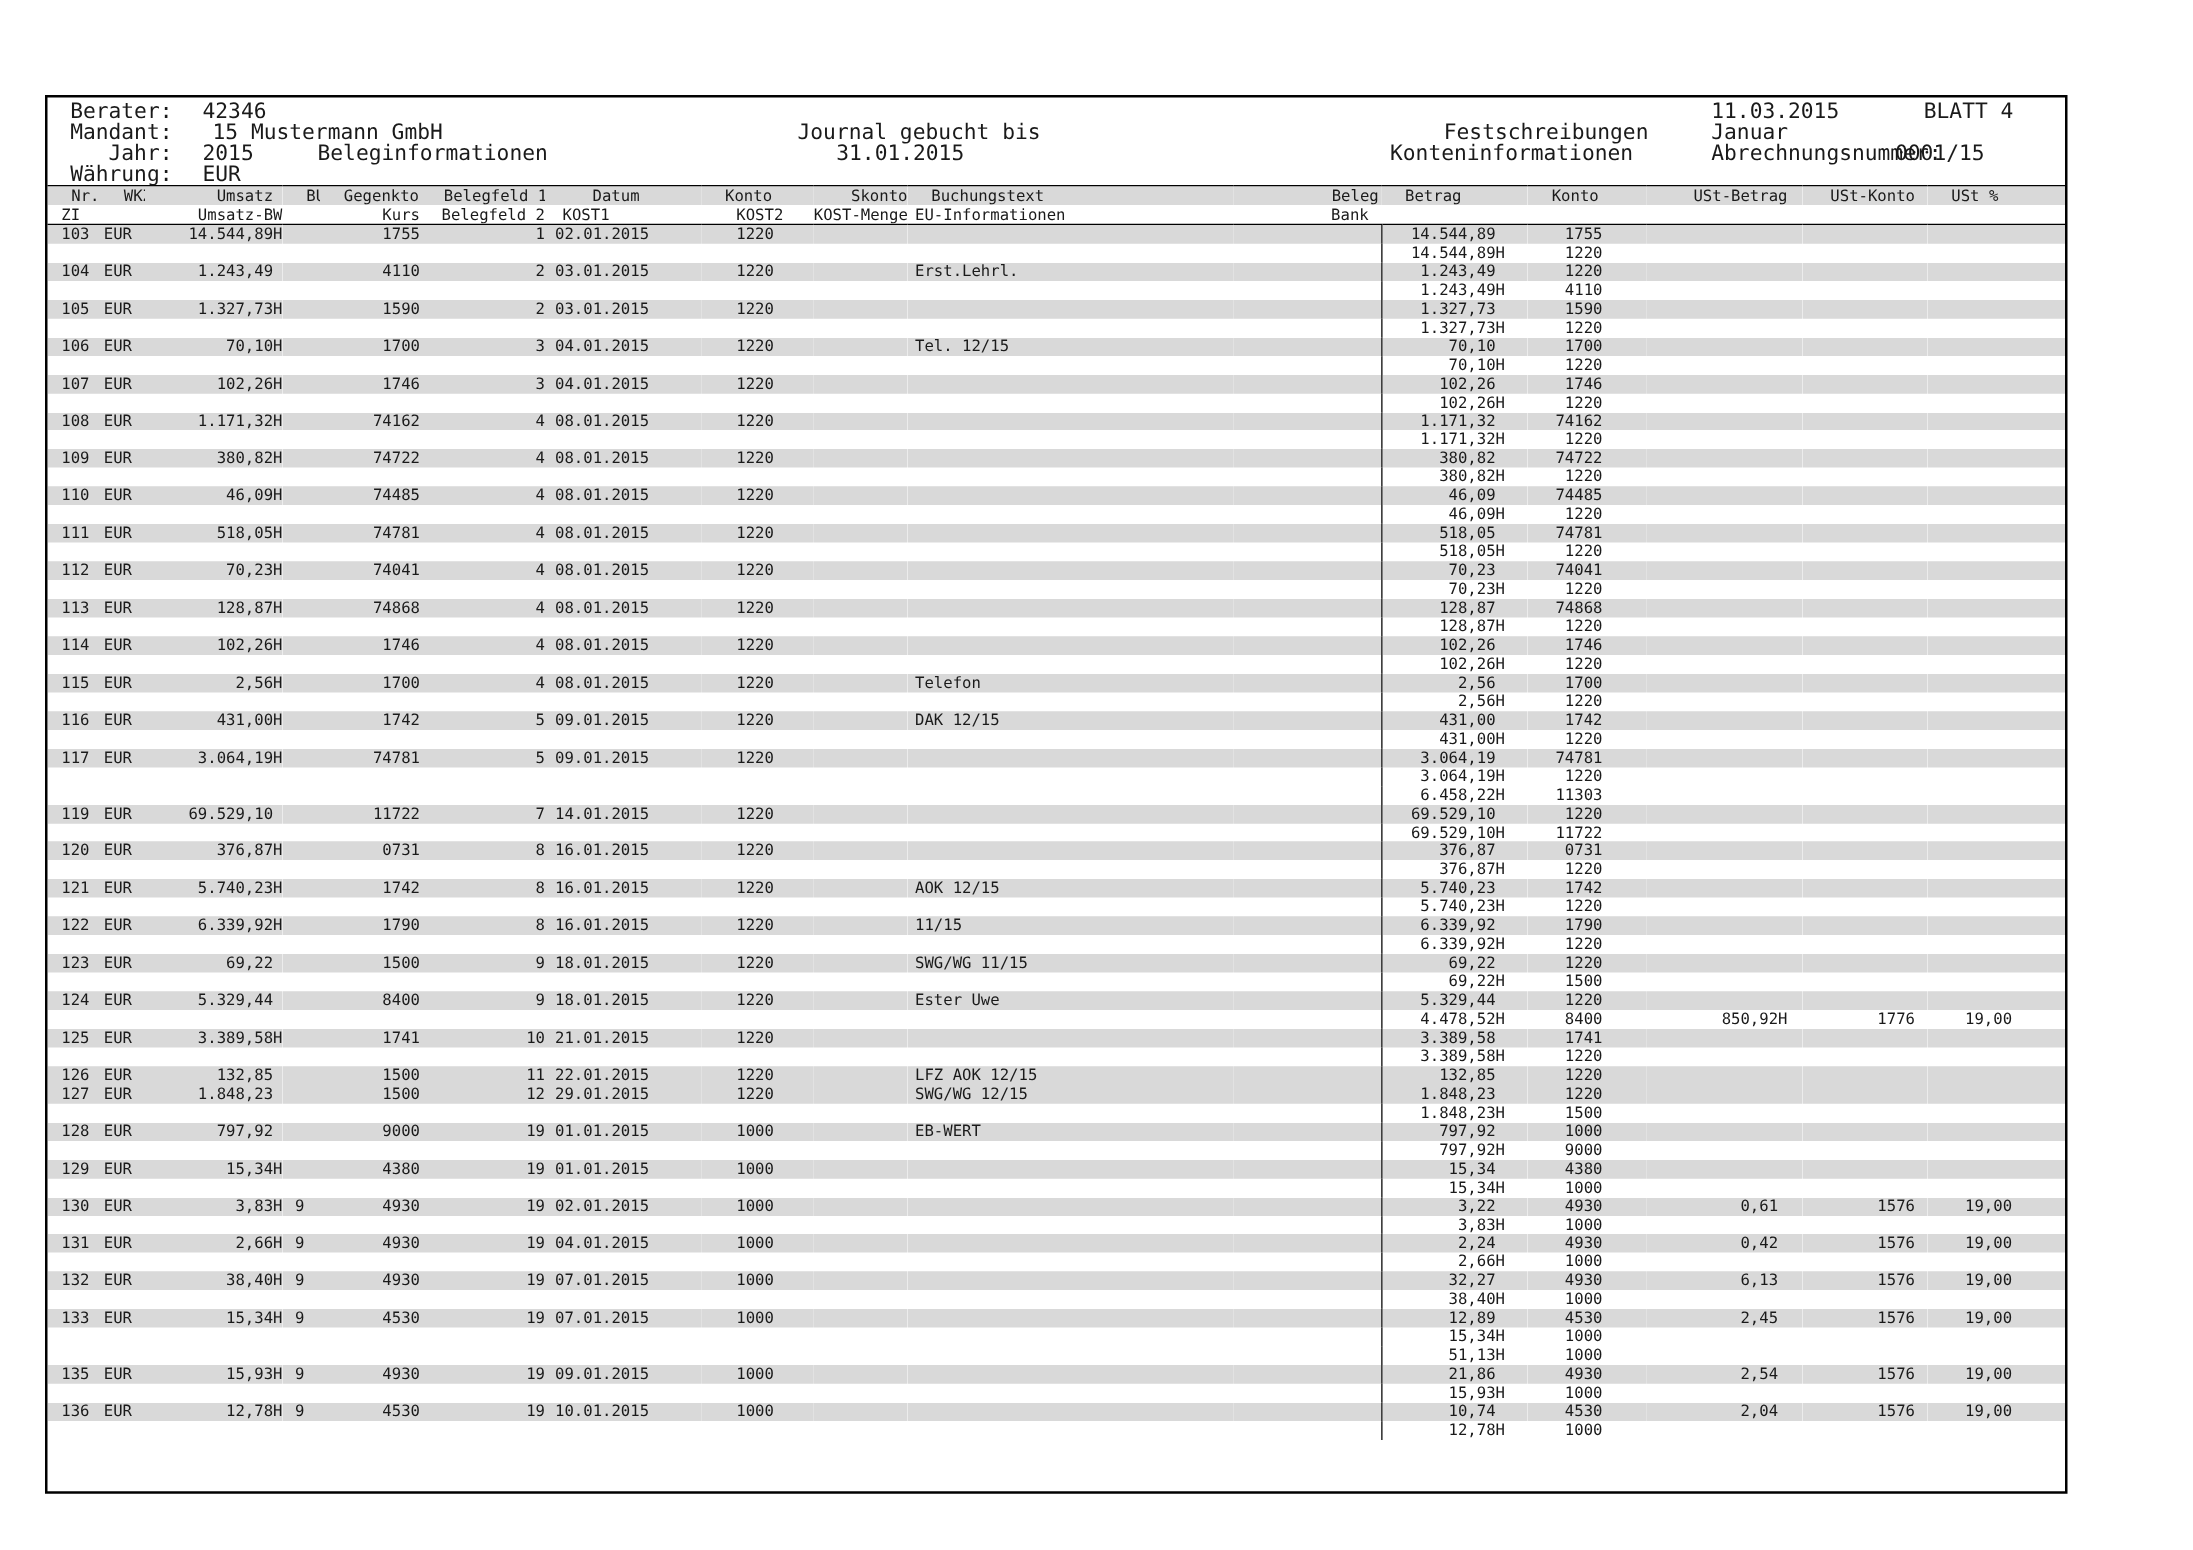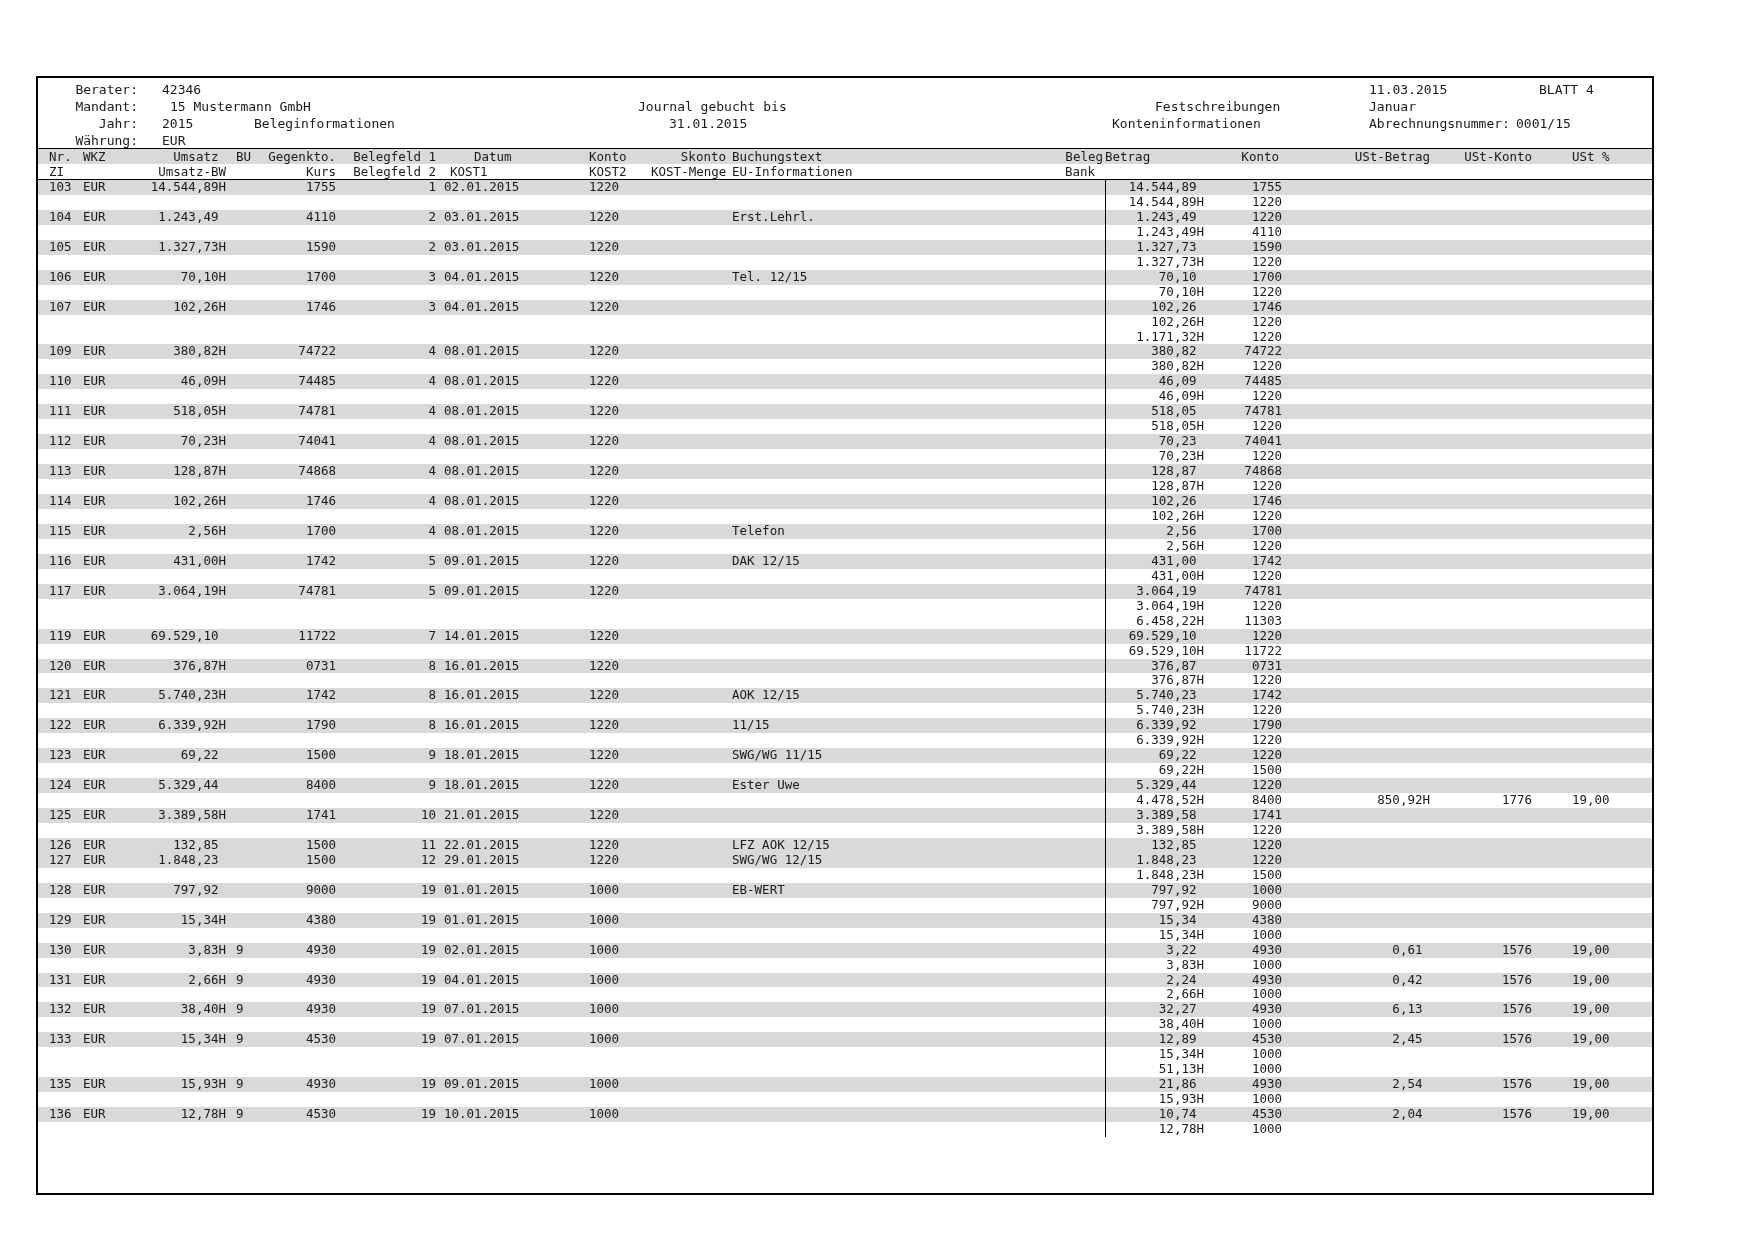--- a/index.html
+++ b/index.html
@@ -1,31 +1,31 @@
 <!DOCTYPE html>
 <html><head>
 <meta charset="utf-8">
 <style>
   html,body{margin:0;padding:0;background:#ffffff;}
   body{width:1754px;height:1240px;position:relative;
        font-family:"DejaVu Sans Mono","Liberation Mono",monospace;color:#1a1a1a;}
   .frame{position:absolute;left:36px;top:76px;width:1618px;height:1119px;
          border:2px solid #000;background:#fff;box-sizing:border-box;}
   
-  .rh{position:relative;height:70px;font-size:13px;line-height:15px;white-space:pre;}
+  .rh{position:relative;height:70px;font-size:17px;line-height:15px;white-space:pre;}
   .rh span{position:absolute;}
   .lab{width:86px;text-align:right;}
   .b{font-weight:normal;}
   
   table{table-layout:fixed;border-collapse:collapse;width:1614px;}
   td,th{font-family:"DejaVu Sans Mono","Liberation Mono",monospace;
         font-size:12.5px;line-height:14.95px;height:14.95px;padding:0;margin:0;
         white-space:pre;overflow:hidden;font-weight:normal;text-align:left;vertical-align:top;}
   thead th{height:15px;line-height:15px;}
-  thead tr.hr1 th{background:#d9d9d9;border-top:1px solid #000;}
+  thead tr.hr1 th{background:#d9d9d9;border-top:1px solid #000;padding-left:19px;}
   thead tr.hr2 th{border-bottom:1px solid #000;}
   tbody tr.s td{background:#d9d9d9;}
   tbody td:nth-child(12){border-left:1px solid #000;}
   
   td:nth-child(1),th:nth-child(1){padding-left:11px;}
   td:nth-child(2),th:nth-child(2){padding-left:3px;}
   td:nth-child(3),th:nth-child(3){text-align:right;}
   td:nth-child(4),th:nth-child(4){padding-left:10px;}
   td:nth-child(5),th:nth-child(5){text-align:right;}
   td:nth-child(6),th:nth-child(6){text-align:right;}
@@ -305,20 +305,38 @@
           <td></td>
           <td></td>
           <td></td>
           <td></td>
           <td>102,26H</td>
           <td>1220</td>
           <td></td>
           <td></td>
           <td></td>
         </tr>
+        <tr class="s">
+          <td>108</td>
+          <td>EUR</td>
+          <td>1.171,32H</td>
+          <td></td>
+          <td>74162</td>
+          <td>4</td>
+          <td>08.01.2015</td>
+          <td>1220</td>
+          <td></td>
+          <td></td>
+          <td></td>
+          <td>1.171,32 </td>
+          <td>74162</td>
+          <td></td>
+          <td></td>
+          <td></td>
+        </tr>
         <tr>
           <td></td>
           <td></td>
           <td></td>
           <td></td>
           <td></td>
           <td></td>
           <td></td>
           <td></td>
           <td></td>

